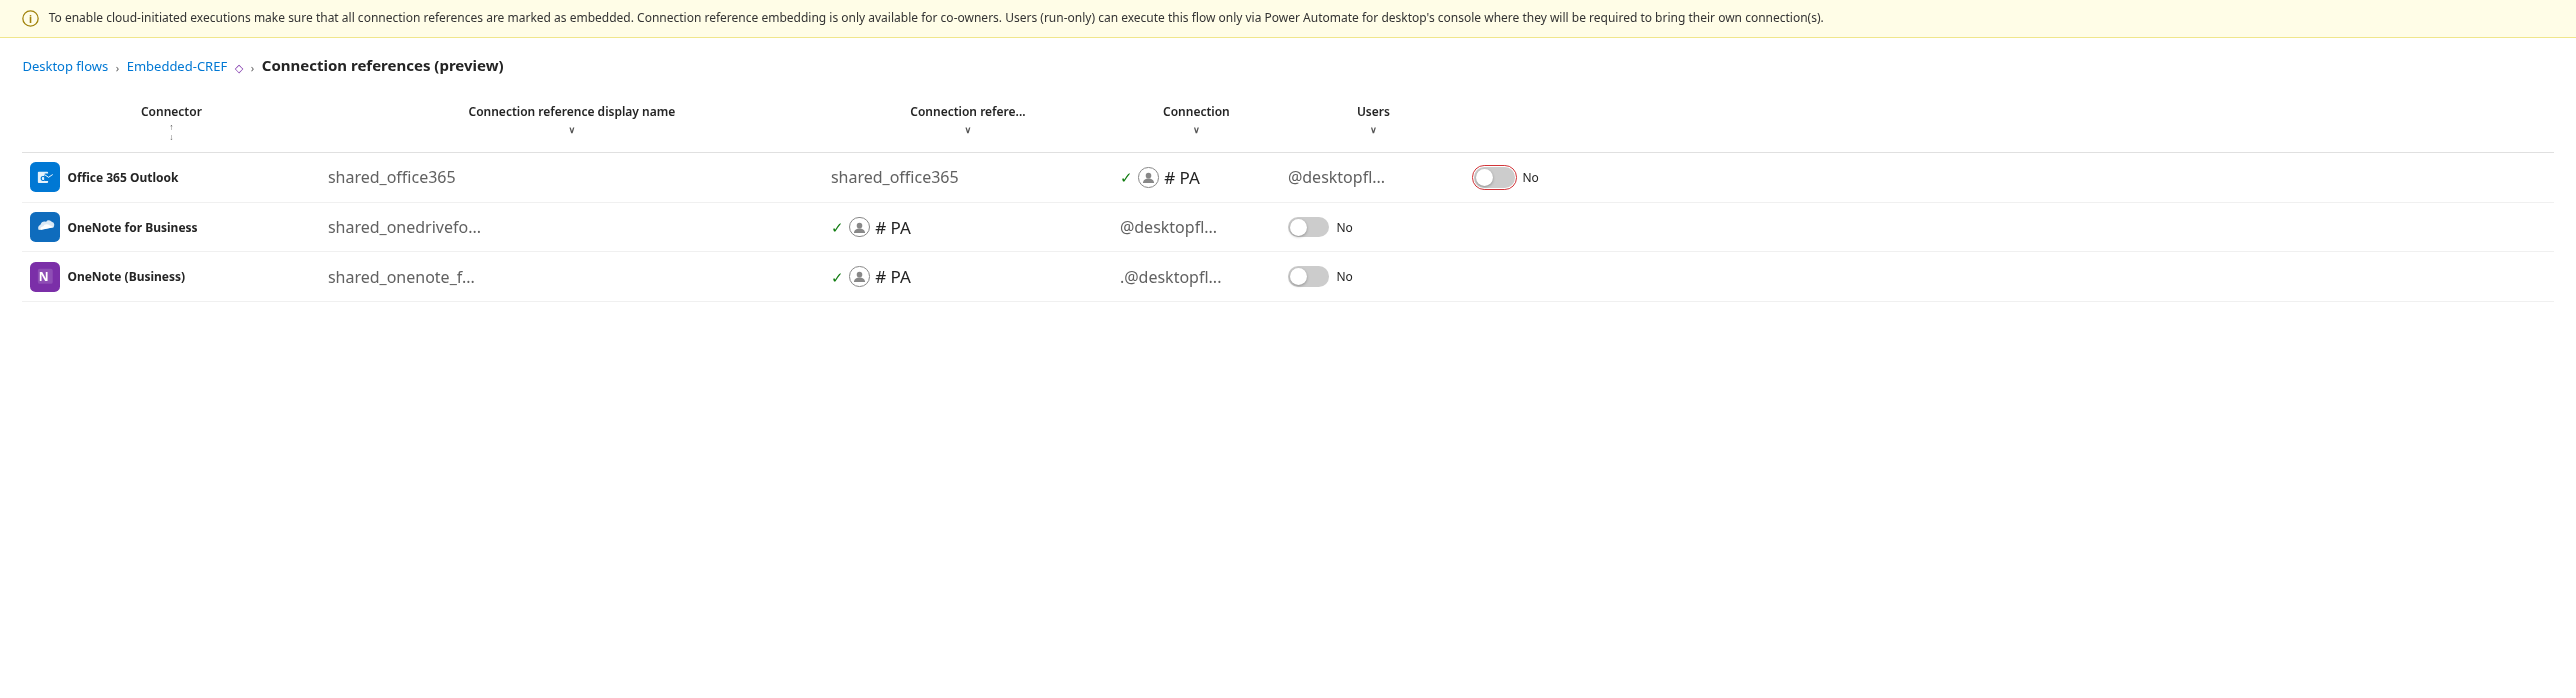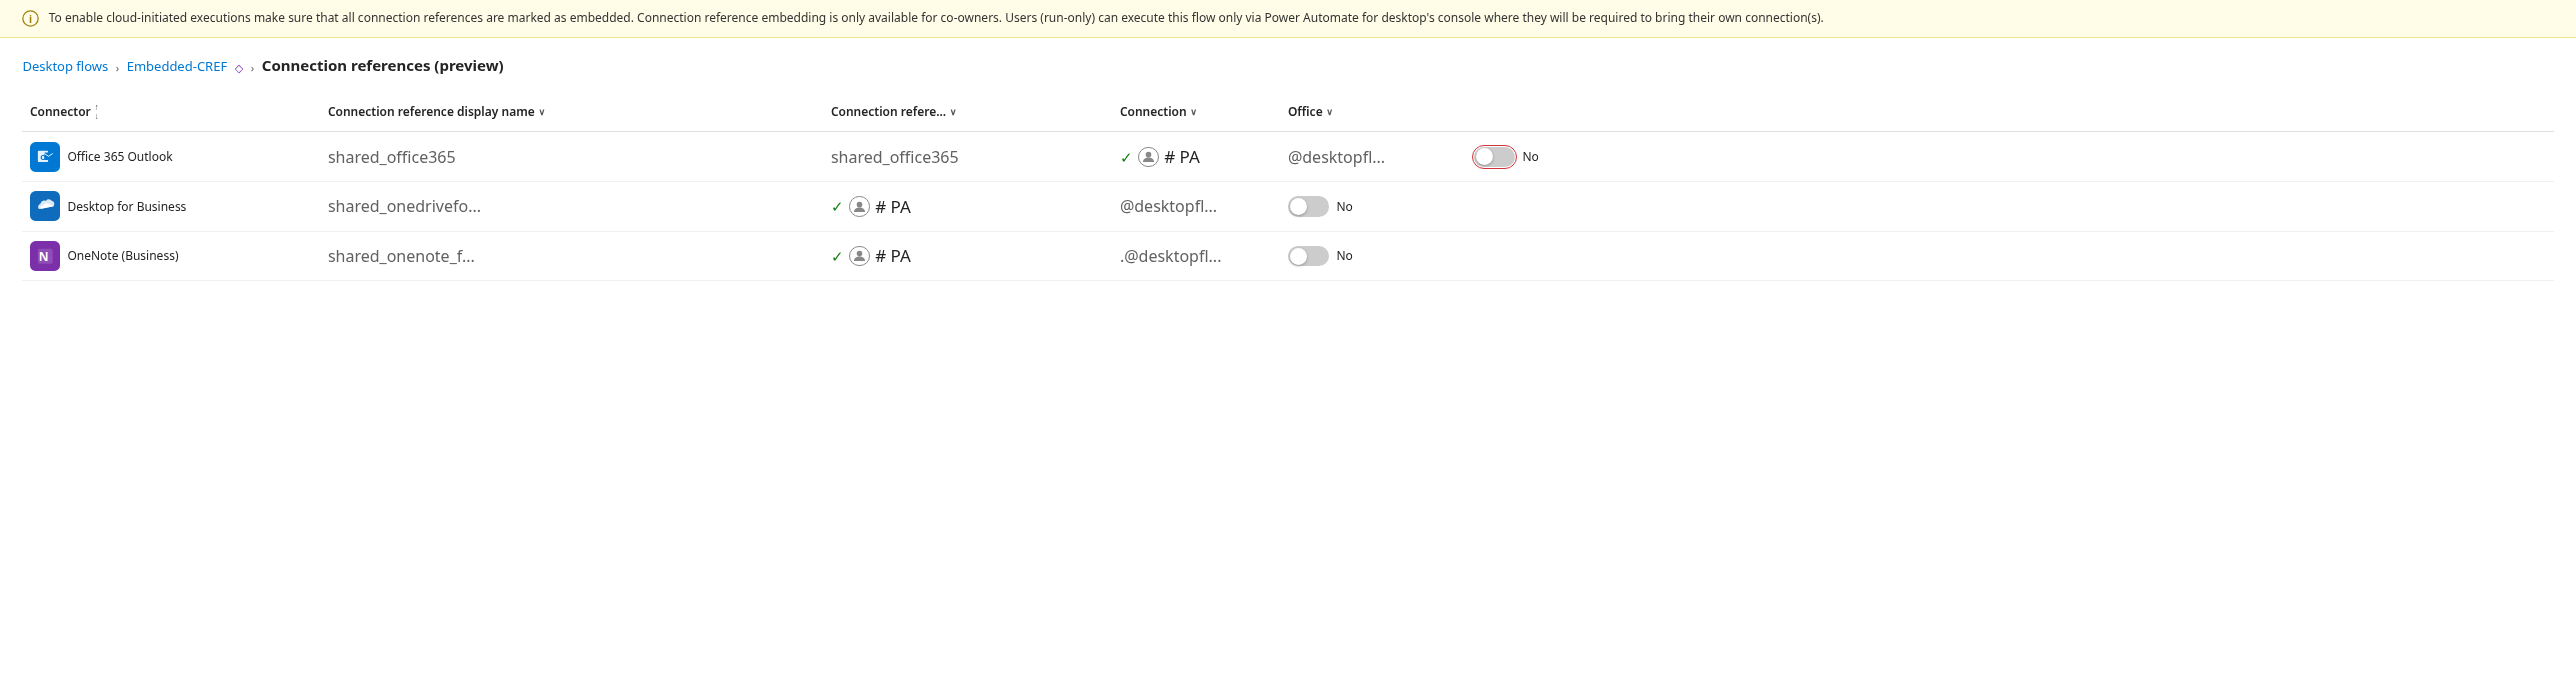--- a/index.html
+++ b/index.html
@@ -63,20 +63,21 @@
     .th {
       font-weight: 600;
       font-size: 12px;
       color: #242424;
       display: flex;
       align-items: center;
       gap: 3.7px;
       padding: 3.7px 7.5px;
       cursor: pointer;
       user-select: none;
+      flex-direction: column;
     }
     .sort-icons {
       display: flex;
       flex-direction: column;
       gap: 0.9px;
     }
     .sort-icon {
       font-size: 8.4px;
       color: #555;
       line-height: 1;
@@ -114,21 +115,21 @@
       color: white;
       font-weight: bold;
       font-size: 13px;
       flex-shrink: 0;
     }
     .icon-outlook { background: #0078d4; }
     .icon-onedrive { background: #0f6cbd; }
     .icon-onenote { background: #7b2fa8; }
 
     .connector-name {
-      font-weight: 400;
+      font-weight: 700;
     }
 
     .ref-text {
       color: #616161;
       font-size: 16px;
     }
 
     .connection-cell {
       display: flex;
       align-items: center;
@@ -223,21 +224,21 @@
     </div>
     <div class="th">
       <span>Connection refere...</span>
       <span class="chevron-icon">∨</span>
     </div>
     <div class="th">
       <span>Connection</span>
       <span class="chevron-icon">∨</span>
     </div>
     <div class="th">
-      <span>Office</span>
+      <span>Users</span>
       <span class="chevron-icon">∨</span>
     </div>
   </div>
 
   <div class="table-row">
     <div class="td">
       <div class="connector-icon icon-outlook">
         <svg width="18.6" height="18.6" viewBox="0 0 20 20" fill="none" xmlns="http://www.w3.org/2000/svg" style="font-size:14px">
           <rect x="2" y="4" width="11" height="12" rx="1" fill="white" opacity="0.9"></rect>
           <rect x="9" y="6" width="9" height="8" rx="1" fill="#0078d4"></rect>
@@ -277,21 +278,21 @@
   </div>
 
   <div class="table-row">
     <div class="td">
       <div class="connector-icon icon-onedrive">
         <svg width="20.5" height="20.5" viewBox="0 0 22 22" fill="none" xmlns="http://www.w3.org/2000/svg">
           <path d="M4 14 Q2 10 6 8 Q7 4 12 5 Q14 2 18 5 Q22 6 20 11 L4 14Z" fill="white" opacity="0.85"></path>
           <path d="M6 14 Q5 11 9 10 Q10 7 14 8 L20 11 L6 14Z" fill="white"></path>
         </svg>
       </div>
-      <span class="connector-name">Desktop for Business</span>
+      <span class="connector-name">OneNote for Business</span>
     </div>
     <div class="td">
       <span class="ref-text">shared_onedrivefo...</span>
     </div>
     <div class="td connection-cell">
       <span class="check-icon">✓</span>
       <div class="avatar-circle">
         <svg width="13" height="13" viewBox="0 0 14 14" fill="none">
             <circle cx="7" cy="5" r="3" fill="#888"></circle>
             <path d="M1 13c0-3.3 2.7-5 6-5s6 1.7 6 5" fill="#888"></path>

